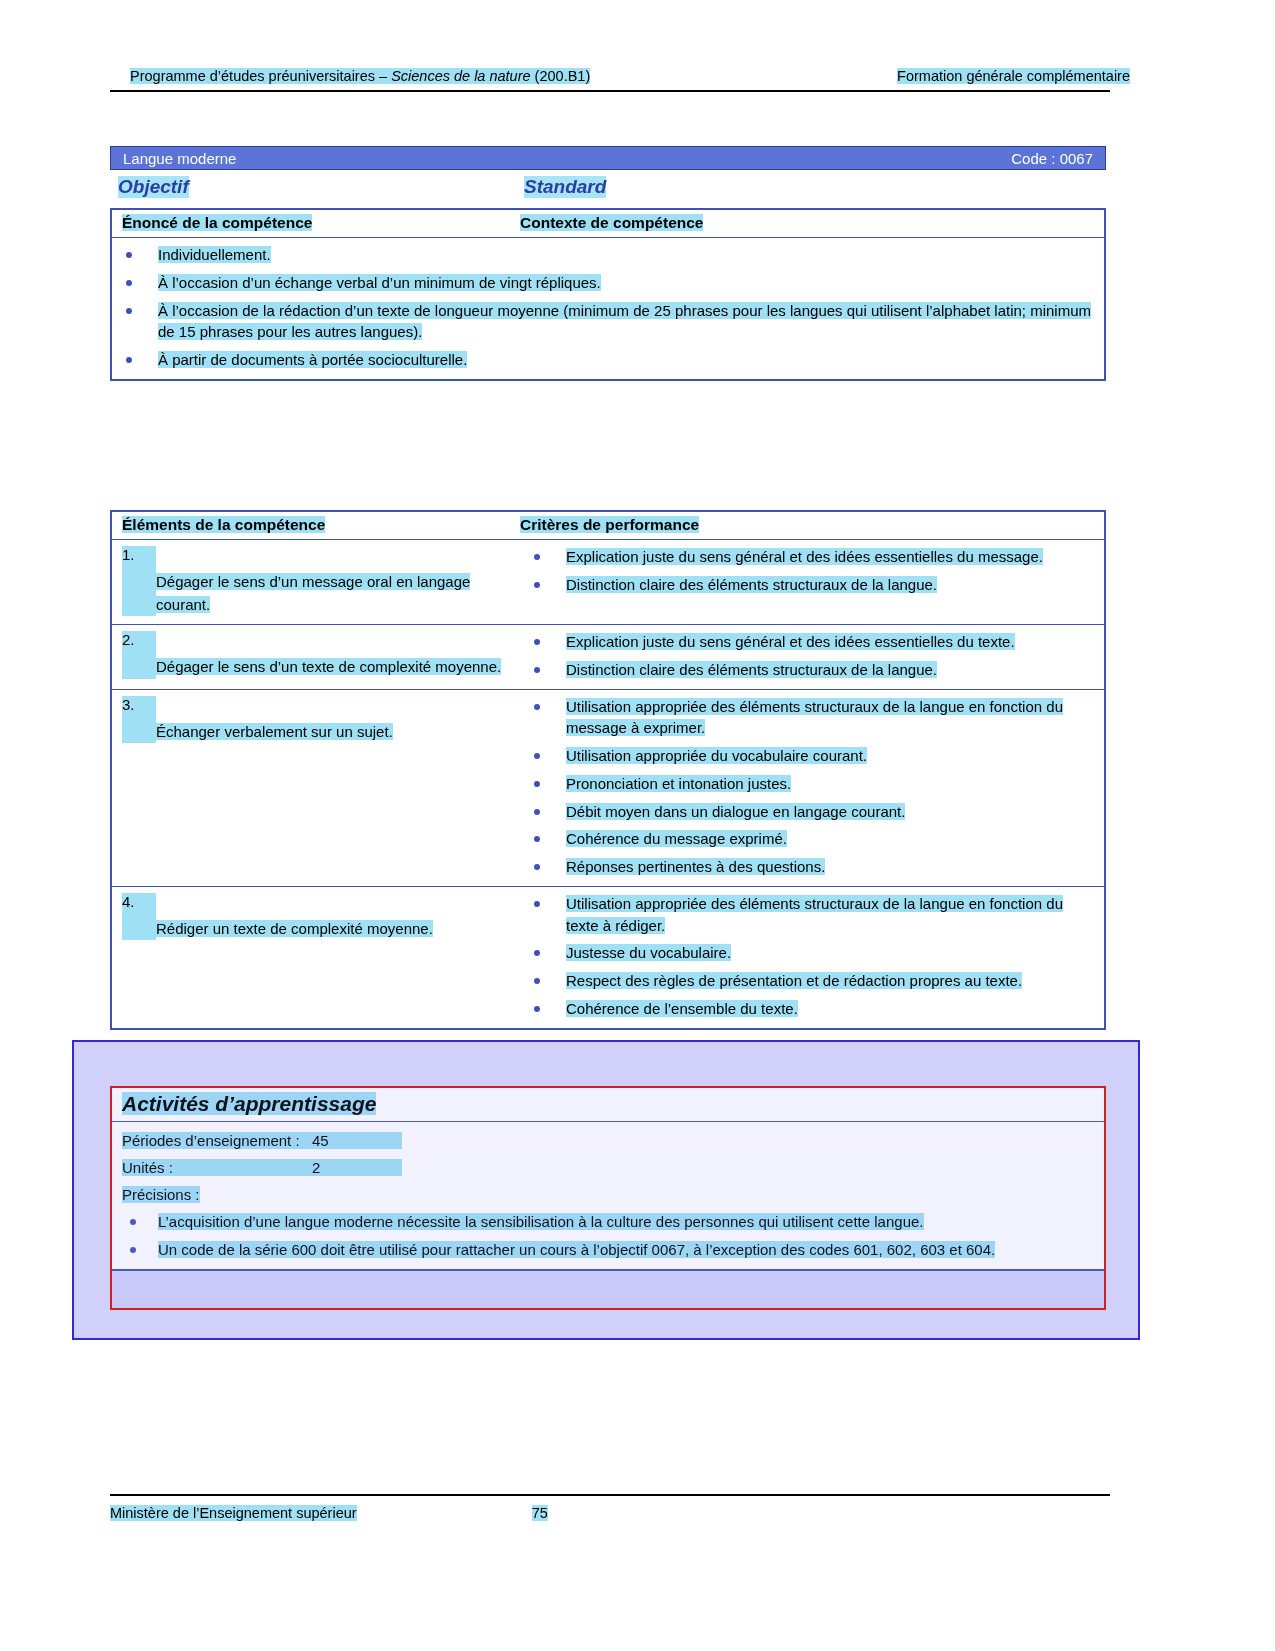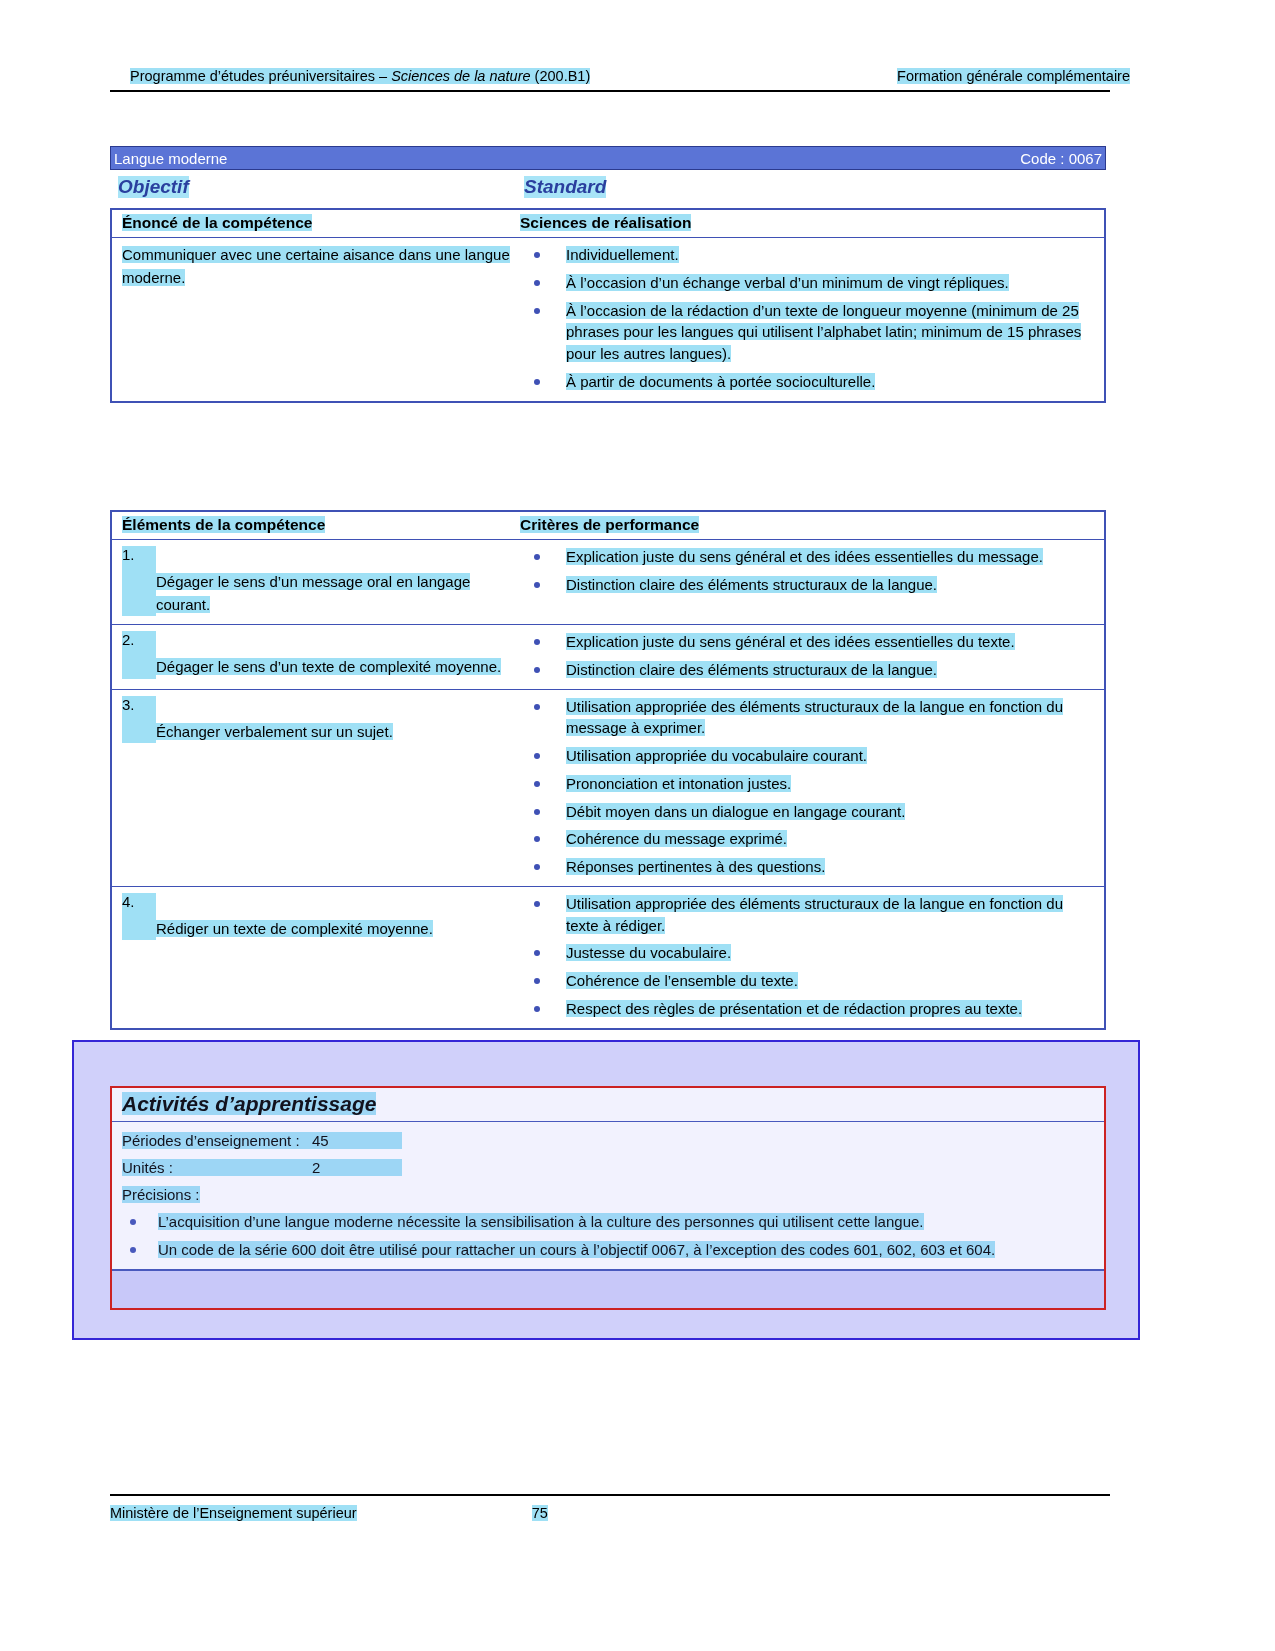--- a/index.html
+++ b/index.html
@@ -56,21 +56,21 @@
     width: 996px;
     height: 24px;
     border: 1px solid #2b3a8f;
     background: #5b74d6;
     color: #ffffff;
     font-size: 15px;
     display: flex;
     align-items: center;
     justify-content: space-between;
     box-sizing: border-box;
-    padding: 0 3px;
+    padding: 0 12px;
   }
   .titlebar .code { }
 
   
   .objstd {
     position: absolute;
     left: 112px;
     top: 176px;
     width: 996px;
     font-size: 19px;
@@ -220,26 +220,23 @@
   </div>
 
   <div class="objstd">
     <span class="o hl2">Objectif</span>
     <span class="s hl2">Standard</span>
   </div>
 
   <div class="tbl" style="top:208px;">
     <div class="tbl-head">
       <div class="c1"><span class="hl">Énoncé de la compétence</span></div>
-      <div class="c2"><span class="hl">Sciences de réalisation</span></div>
+      <div class="c2"><span class="hl">Contexte de compétence</span></div>
     </div>
     <div class="row last">
-      <div class="col-left">
-        <span class="hl lines">Communiquer avec une certaine aisance dans une langue moderne.</span>
-      </div>
       <div class="col-right">
         <ul class="bullets">
           <li><span class="dot"></span><span class="hl">Individuellement.</span></li>
           <li><span class="dot"></span><span class="hl">À l’occasion d’un échange verbal d’un minimum de vingt répliques.</span></li>
           <li><span class="dot"></span><span class="hl">À l’occasion de la rédaction d’un texte de longueur moyenne (minimum de 25 phrases pour les langues qui utilisent l’alphabet latin; minimum de 15 phrases pour les autres langues).</span></li>
           <li><span class="dot"></span><span class="hl">À partir de documents à portée socioculturelle.</span></li>
         </ul>
       </div>
     </div>
   </div>
@@ -303,22 +300,22 @@
       <div class="col-left">
         <div class="numitem">
           <div class="n hl">4.</div>
           <div class="t"><span class="hl lines">Rédiger un texte de complexité moyenne.</span></div>
         </div>
       </div>
       <div class="col-right">
         <ul class="bullets">
           <li><span class="dot"></span><span class="hl">Utilisation appropriée des éléments structuraux de la langue en fonction du texte à rédiger.</span></li>
           <li><span class="dot"></span><span class="hl">Justesse du vocabulaire.</span></li>
+          <li><span class="dot"></span><span class="hl">Respect des règles de présentation et de rédaction propres au texte.</span></li>
           <li><span class="dot"></span><span class="hl">Cohérence de l’ensemble du texte.</span></li>
-          <li><span class="dot"></span><span class="hl">Respect des règles de présentation et de rédaction propres au texte.</span></li>
         </ul>
       </div>
     </div>
   </div>
 
   <div class="sel-outer"></div>
 
   <div class="tbl act">
     <div class="act-head">
       <span class="hl">Activités d’apprentissage</span>

